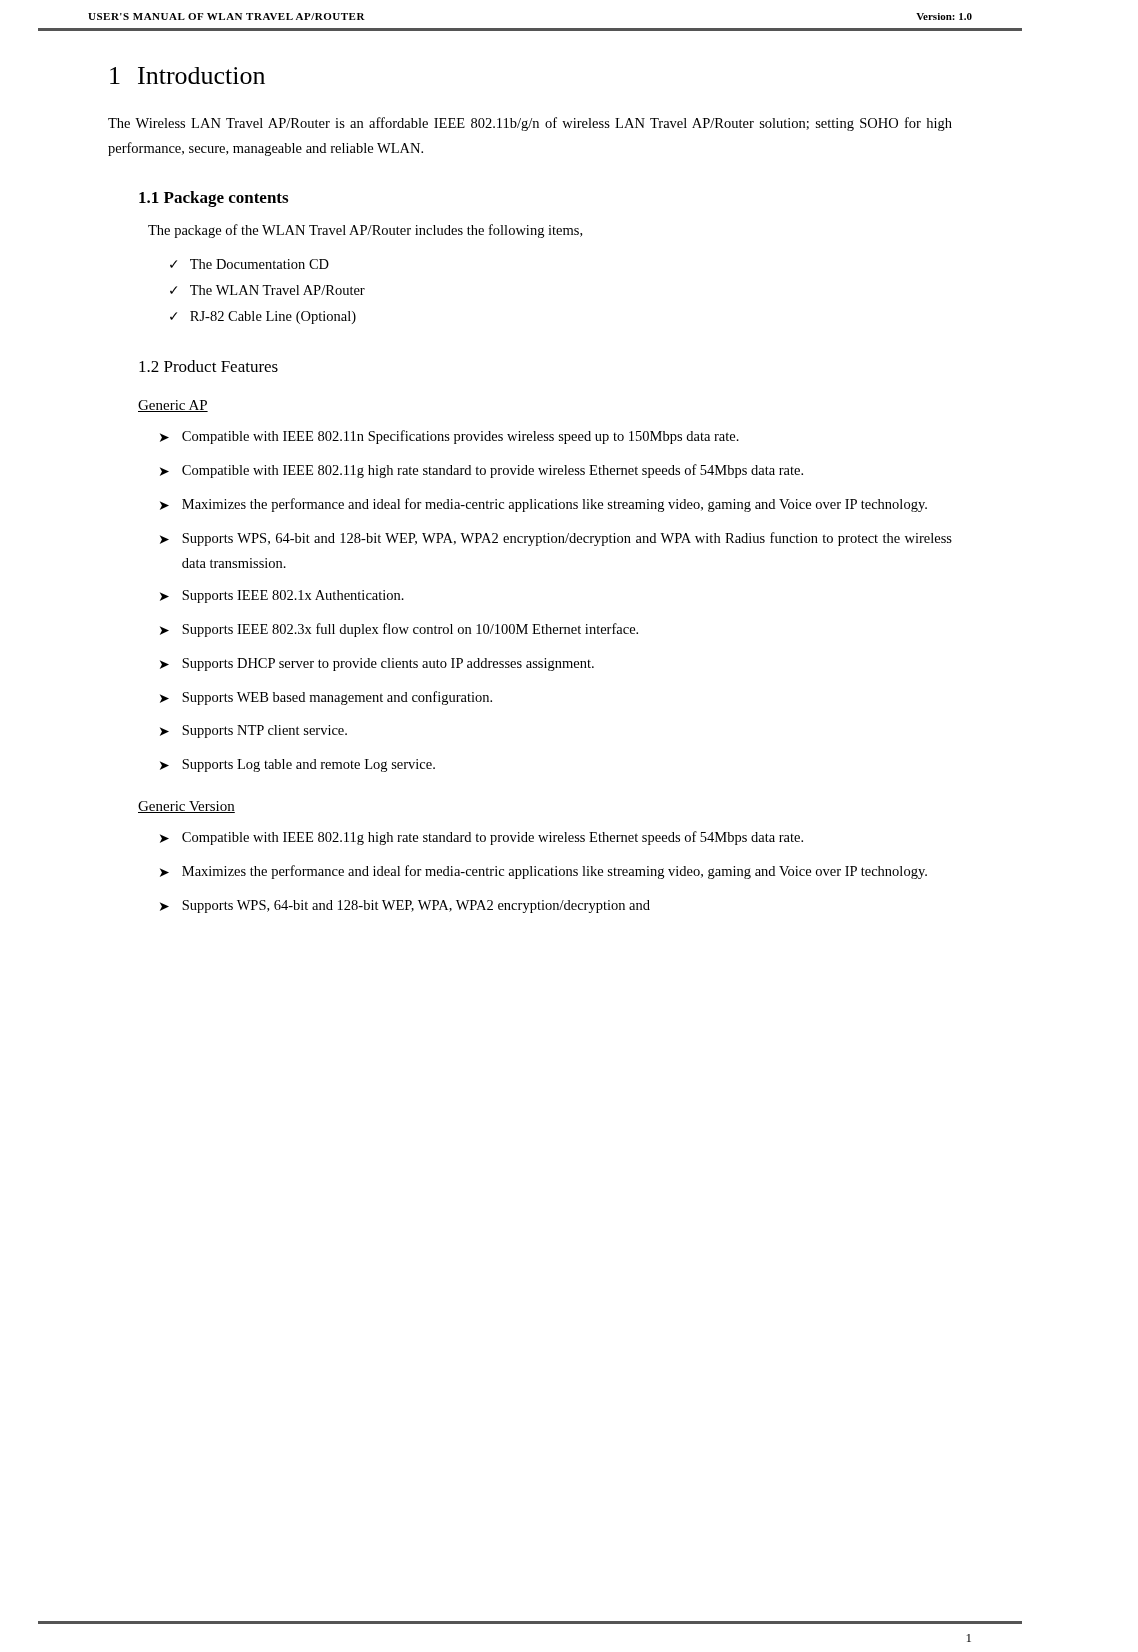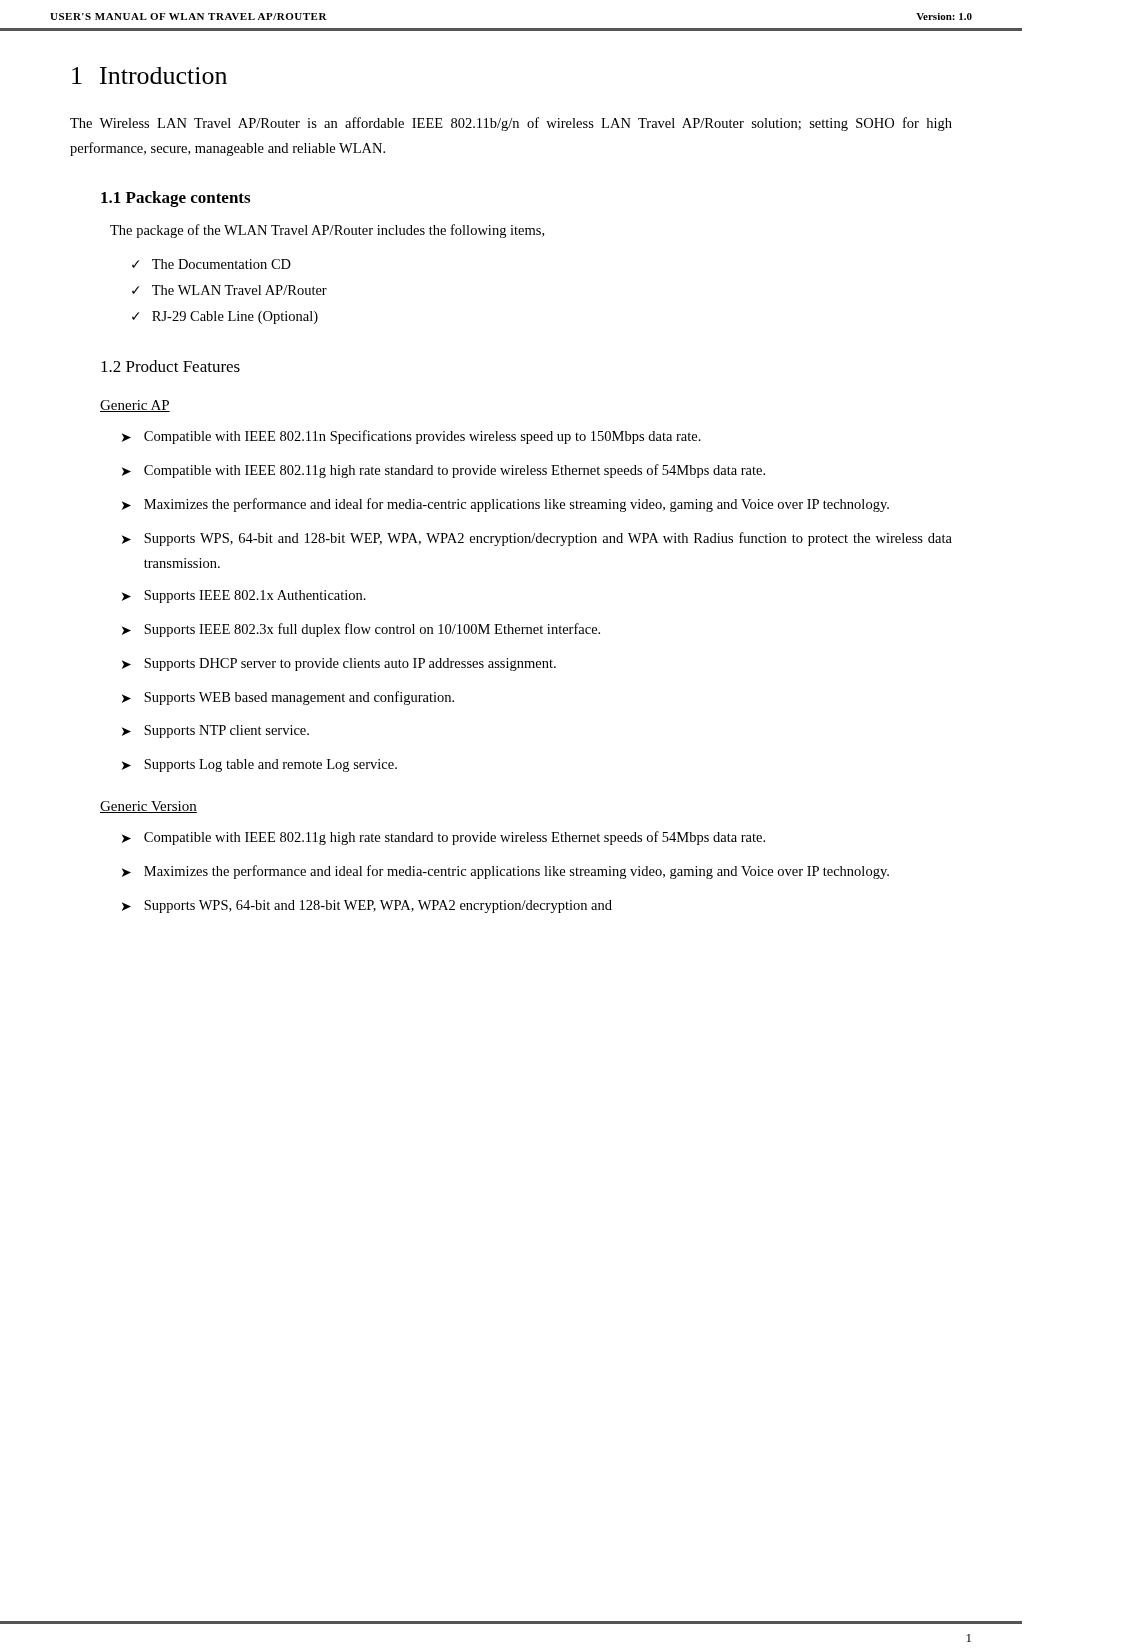--- a/index.html
+++ b/index.html
@@ -17,20 +17,21 @@
       min-height: 1652px;
     }
 
     .page-container {
       width: 1022px;
       min-height: 1652px;
       background: #ffffff;
       position: relative;
       display: flex;
       flex-direction: column;
+      padding-left: 38px;
     }
 
     .header-bar {
       display: flex;
       justify-content: space-between;
       align-items: center;
       padding: 10px 50px 6px 50px;
       border-bottom: 3px solid #555;
     }
 
@@ -192,21 +193,21 @@
       </div>
       <p class="subsection-intro">The package of the WLAN Travel AP/Router includes the following items,</p>
       <ul class="checklist">
         <li>
           <span>The Documentation CD</span>
         </li>
         <li>
           <span>The WLAN Travel AP/Router</span>
         </li>
         <li>
-          <span>RJ-29 Cable Line (Optional)</span>
+          <span>RJ-82 Cable Line (Optional)</span>
         </li>
       </ul>
     </div>
 
     <div class="product-features-section">
       <div class="product-features-title">1.2 Product Features</div>
 
       <div>
         <div class="subsection-label">Generic AP</div>
         <ul class="arrow-list">

